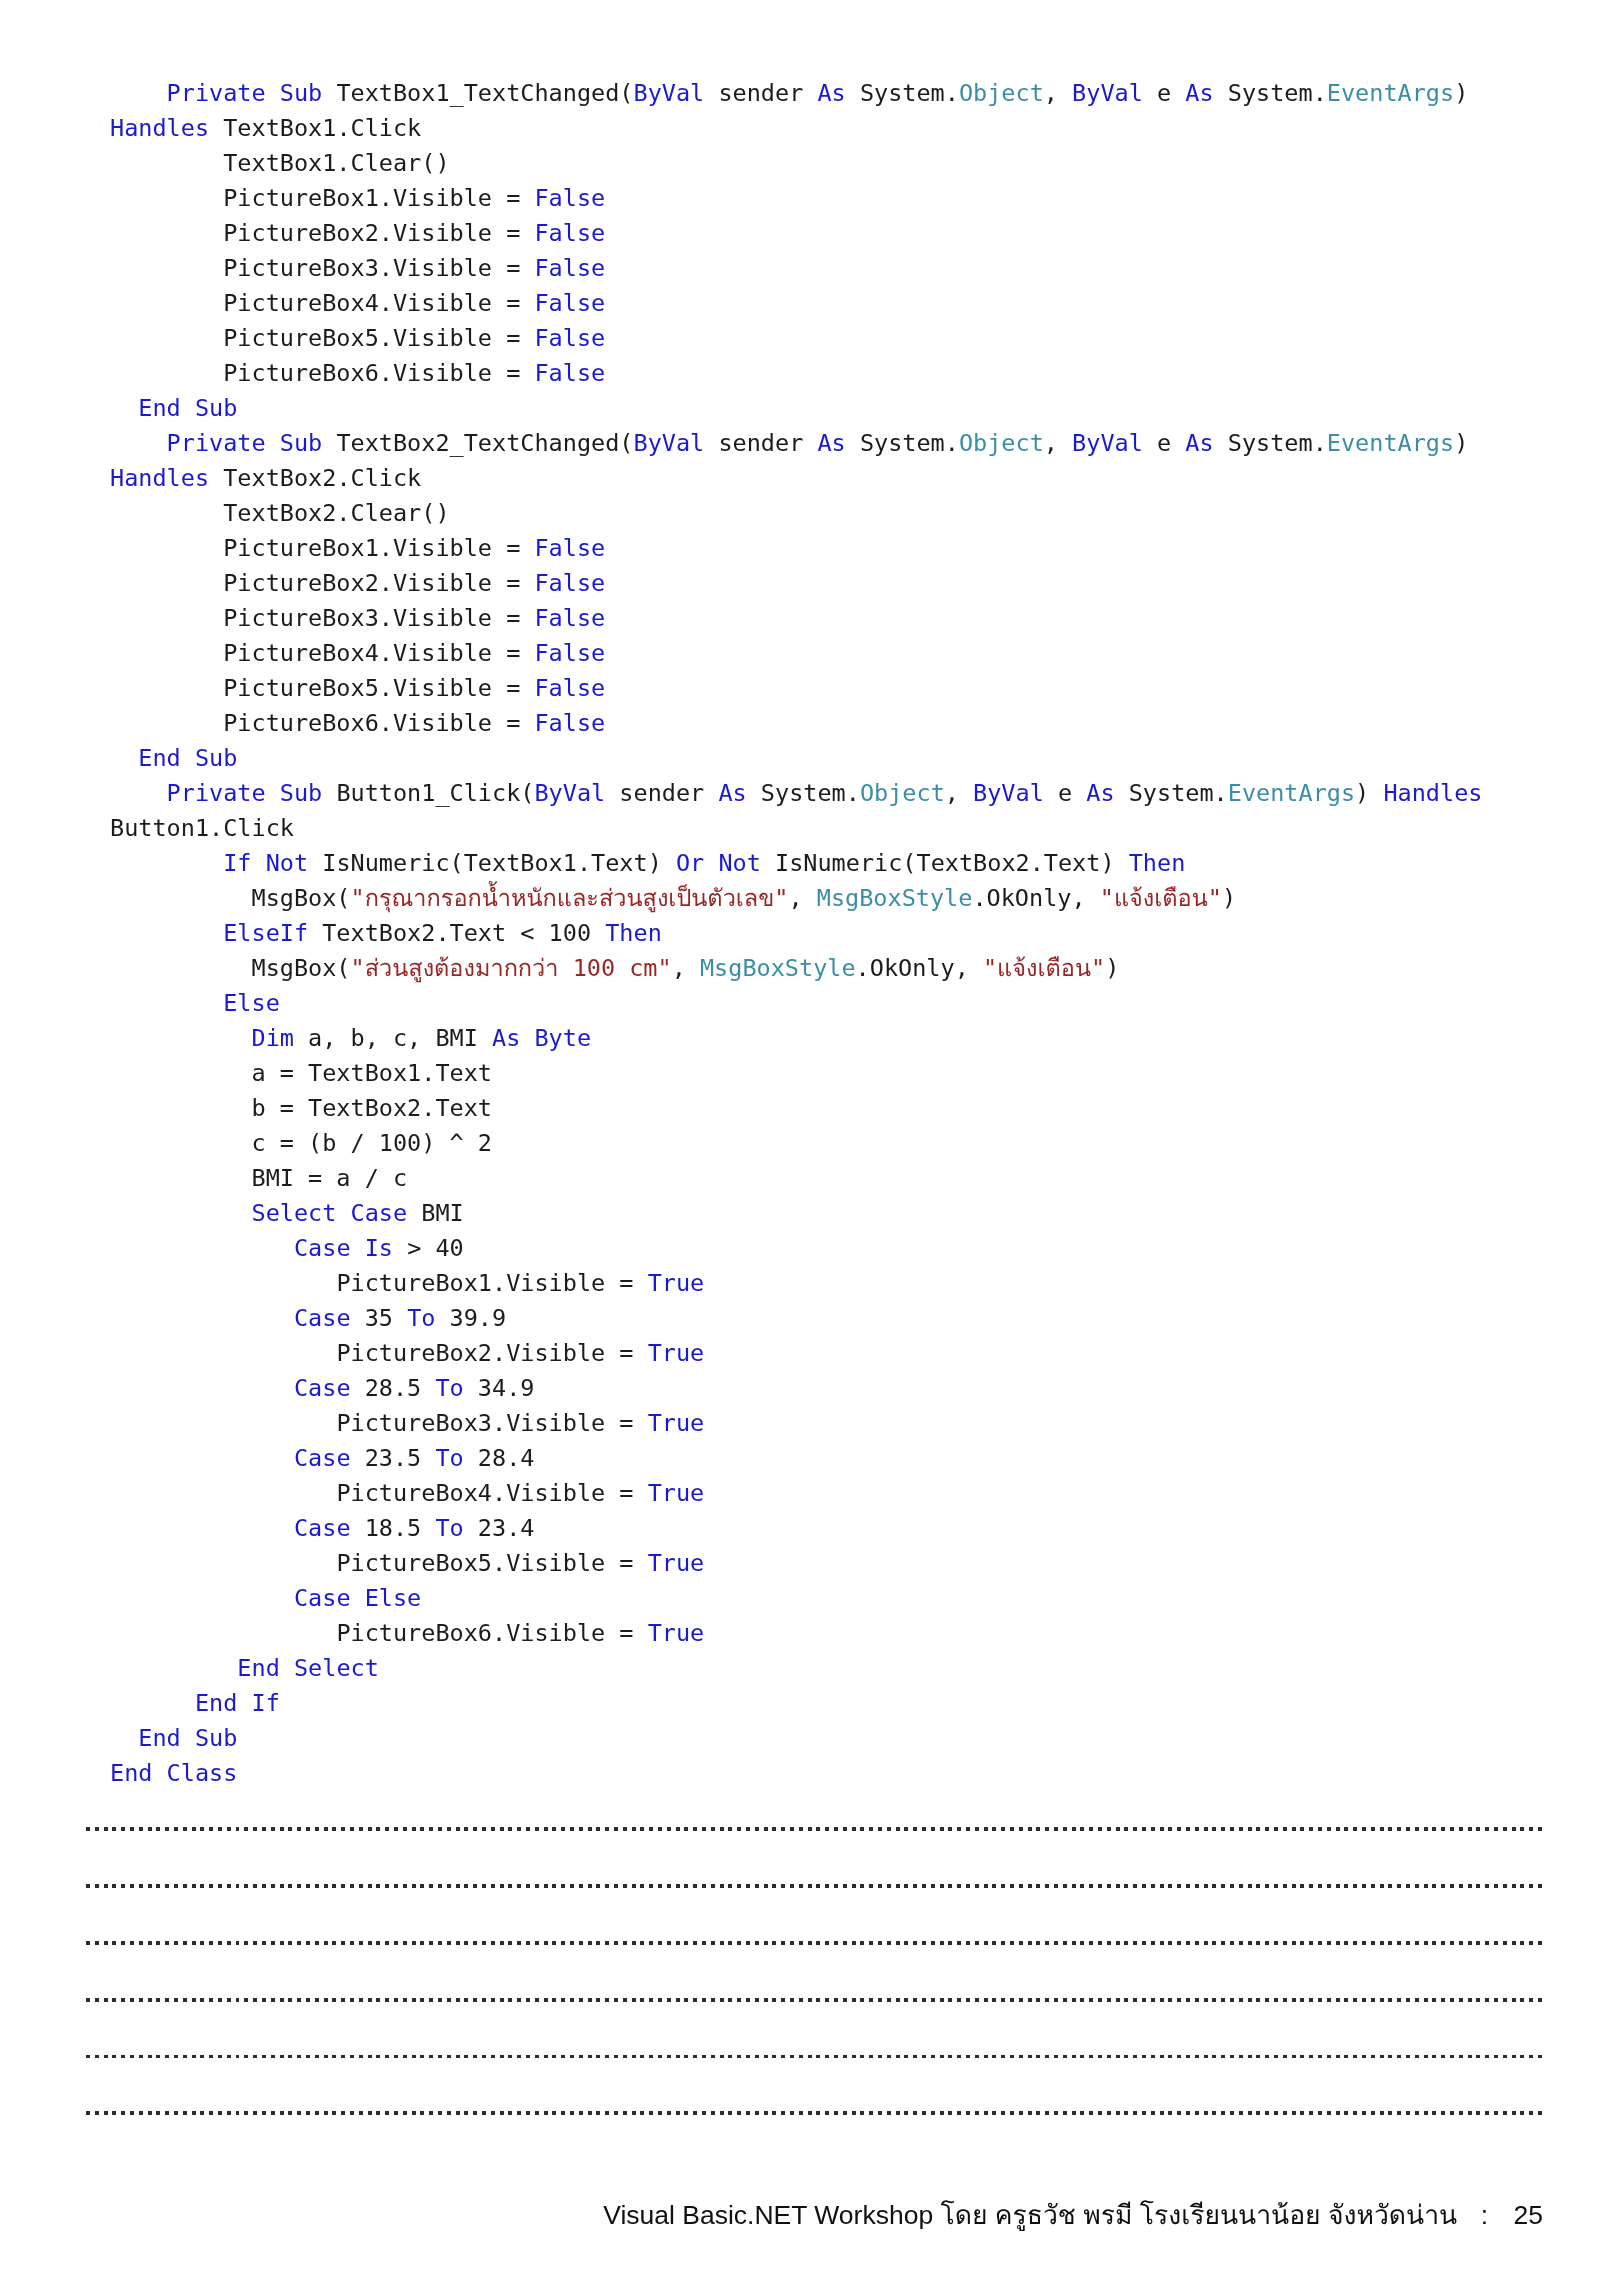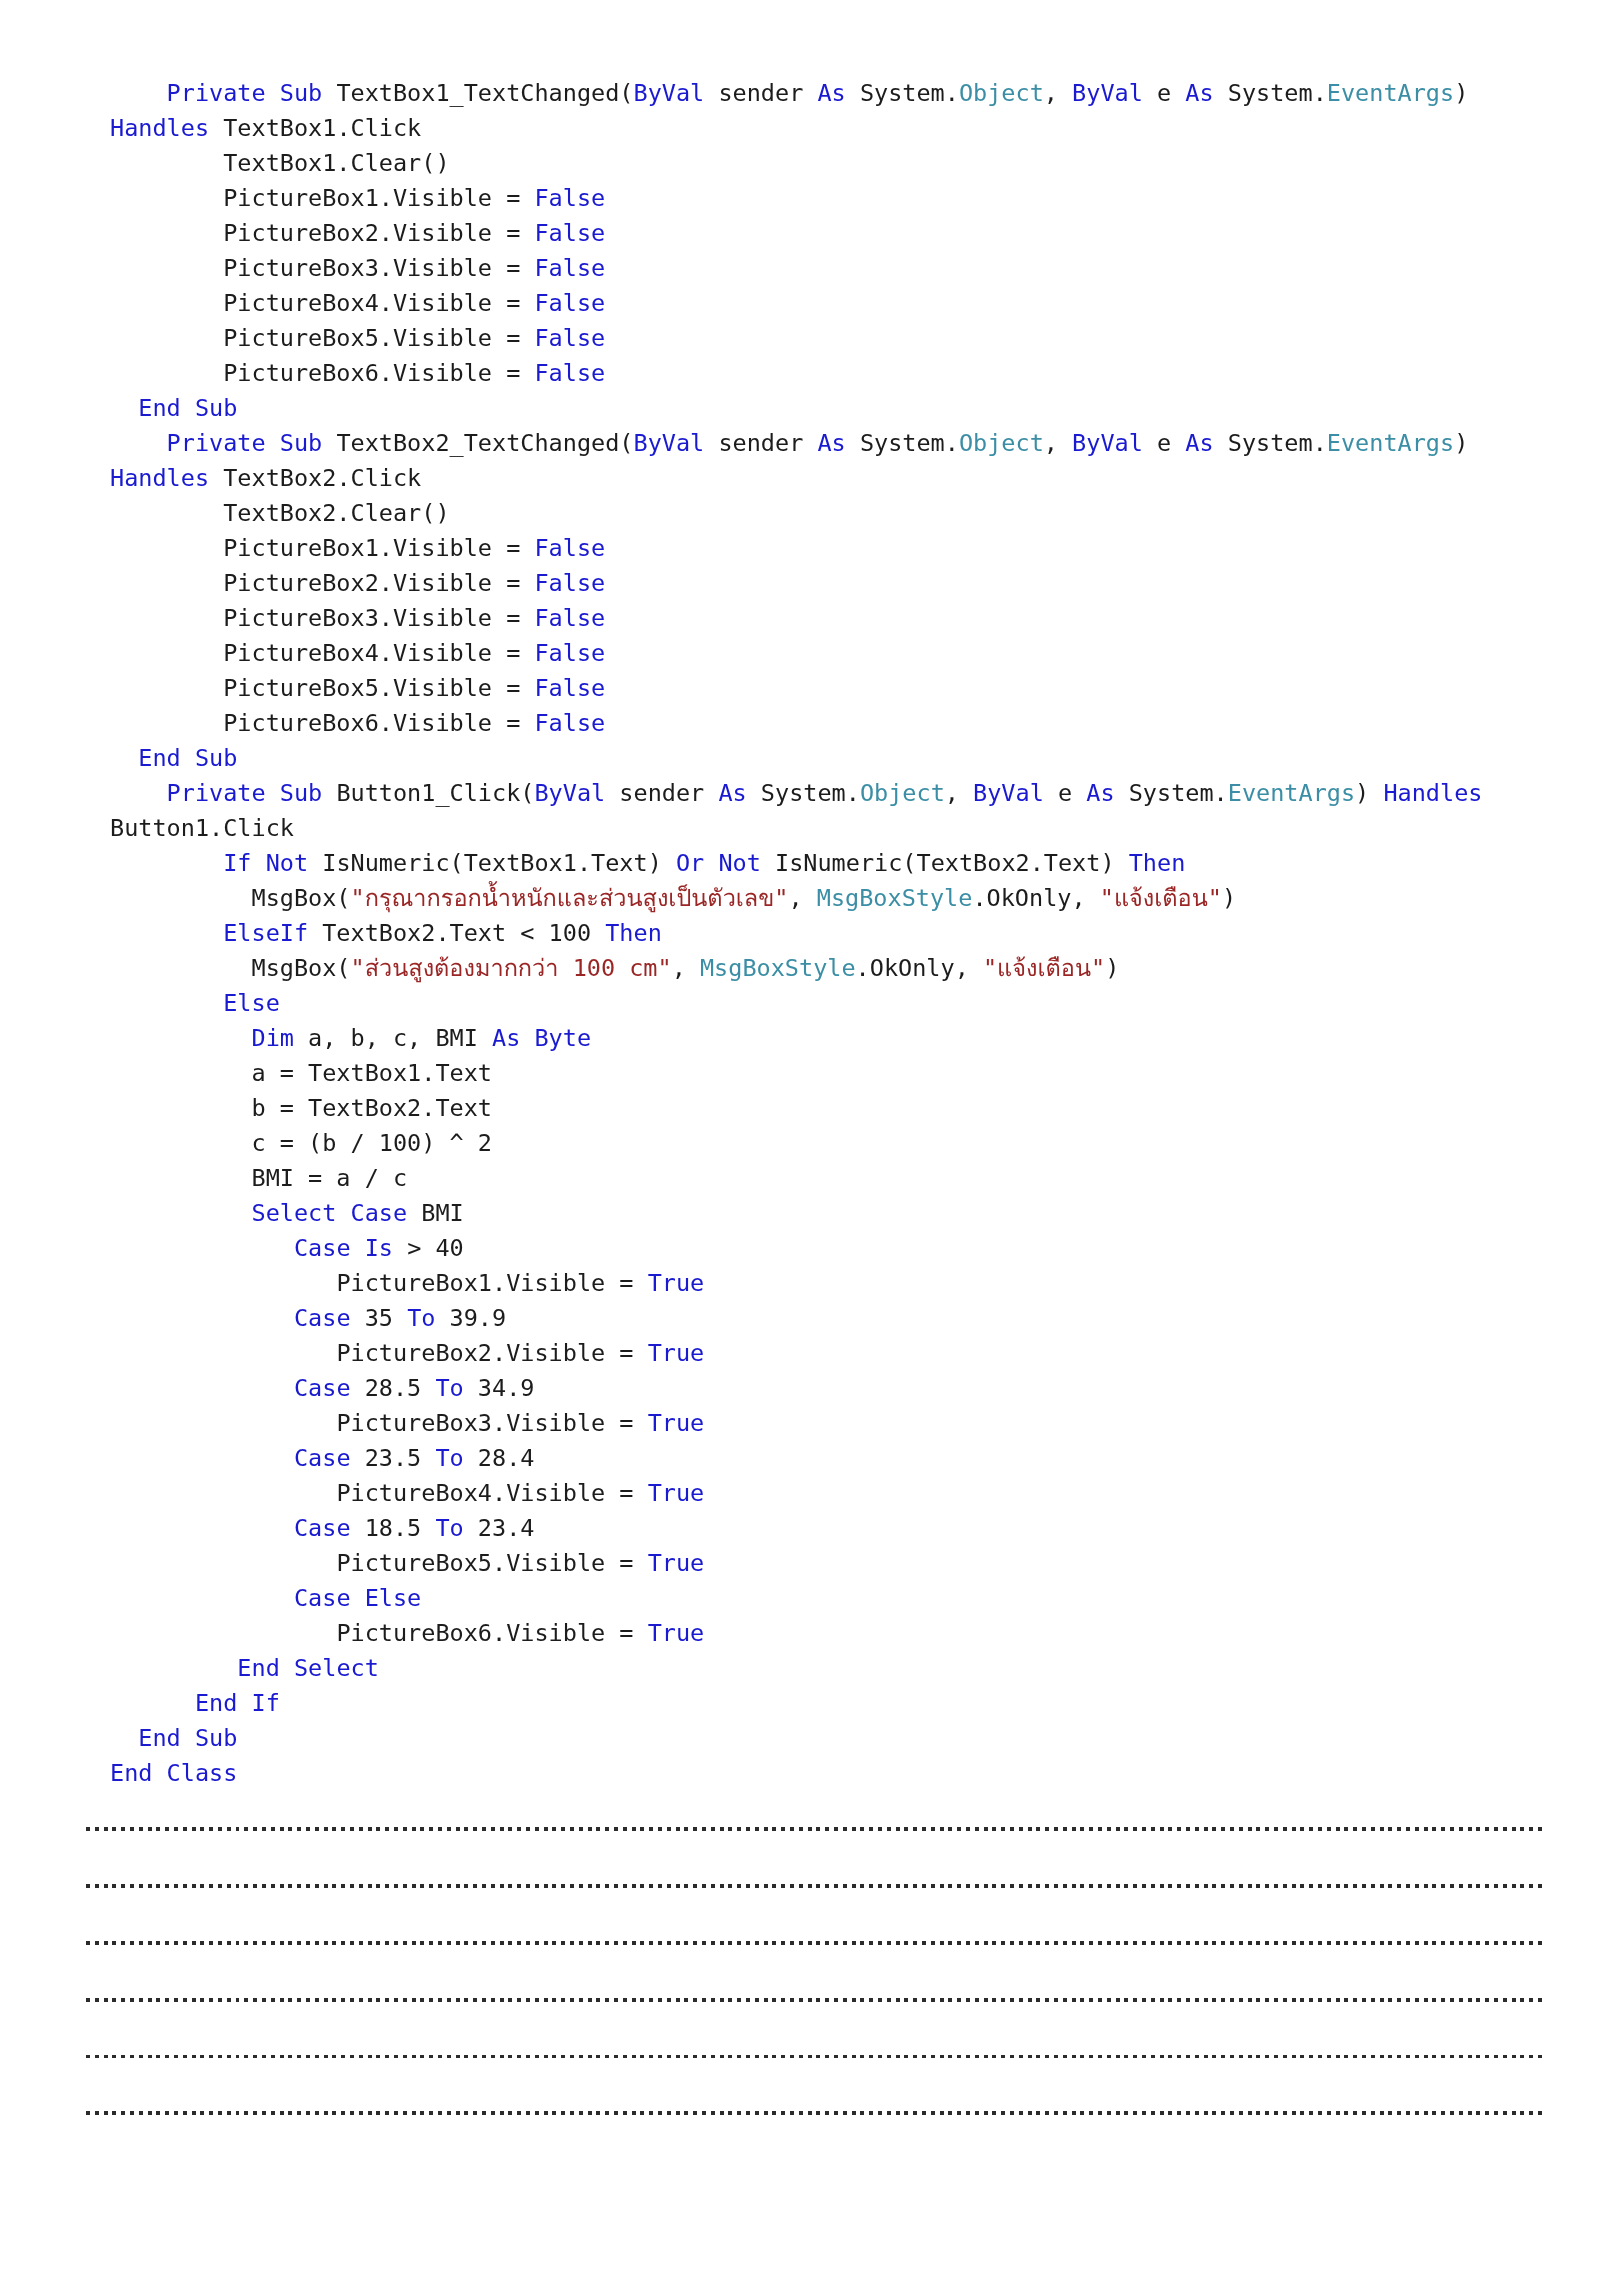--- a/index.html
+++ b/index.html
@@ -31,14 +31,15 @@
 <div class="page">
   <pre class="code" id="code-block"><div class="code-line">    <span class="kw">Private Sub</span><span class="pl"> TextBox1_TextChanged(</span><span class="kw">ByVal</span><span class="pl"> sender </span><span class="kw">As</span><span class="pl"> System.</span><span class="ty">Object</span><span class="pl">, </span><span class="kw">ByVal</span><span class="pl"> e </span><span class="kw">As</span><span class="pl"> System.</span><span class="ty">EventArgs</span><span class="pl">)</span></div><div class="code-line"><span class="kw">Handles</span><span class="pl"> TextBox1.Click</span></div><div class="code-line">        <span class="pl">TextBox1.Clear()</span></div><div class="code-line">        <span class="pl">PictureBox1.Visible = </span><span class="kw">False</span></div><div class="code-line">        <span class="pl">PictureBox2.Visible = </span><span class="kw">False</span></div><div class="code-line">        <span class="pl">PictureBox3.Visible = </span><span class="kw">False</span></div><div class="code-line">        <span class="pl">PictureBox4.Visible = </span><span class="kw">False</span></div><div class="code-line">        <span class="pl">PictureBox5.Visible = </span><span class="kw">False</span></div><div class="code-line">        <span class="pl">PictureBox6.Visible = </span><span class="kw">False</span></div><div class="code-line">  <span class="kw">End Sub</span></div><div class="code-line">    <span class="kw">Private Sub</span><span class="pl"> TextBox2_TextChanged(</span><span class="kw">ByVal</span><span class="pl"> sender </span><span class="kw">As</span><span class="pl"> System.</span><span class="ty">Object</span><span class="pl">, </span><span class="kw">ByVal</span><span class="pl"> e </span><span class="kw">As</span><span class="pl"> System.</span><span class="ty">EventArgs</span><span class="pl">)</span></div><div class="code-line"><span class="kw">Handles</span><span class="pl"> TextBox2.Click</span></div><div class="code-line">        <span class="pl">TextBox2.Clear()</span></div><div class="code-line">        <span class="pl">PictureBox1.Visible = </span><span class="kw">False</span></div><div class="code-line">        <span class="pl">PictureBox2.Visible = </span><span class="kw">False</span></div><div class="code-line">        <span class="pl">PictureBox3.Visible = </span><span class="kw">False</span></div><div class="code-line">        <span class="pl">PictureBox4.Visible = </span><span class="kw">False</span></div><div class="code-line">        <span class="pl">PictureBox5.Visible = </span><span class="kw">False</span></div><div class="code-line">        <span class="pl">PictureBox6.Visible = </span><span class="kw">False</span></div><div class="code-line">  <span class="kw">End Sub</span></div><div class="code-line">    <span class="kw">Private Sub</span><span class="pl"> Button1_Click(</span><span class="kw">ByVal</span><span class="pl"> sender </span><span class="kw">As</span><span class="pl"> System.</span><span class="ty">Object</span><span class="pl">, </span><span class="kw">ByVal</span><span class="pl"> e </span><span class="kw">As</span><span class="pl"> System.</span><span class="ty">EventArgs</span><span class="pl">) </span><span class="kw">Handles</span></div><div class="code-line"><span class="pl">Button1.Click</span></div><div class="code-line">        <span class="kw">If</span><span class="pl"> </span><span class="kw">Not</span><span class="pl"> IsNumeric(TextBox1.Text) </span><span class="kw">Or</span><span class="pl"> </span><span class="kw">Not</span><span class="pl"> IsNumeric(TextBox2.Text) </span><span class="kw">Then</span></div><div class="code-line">          <span class="pl">MsgBox(</span><span class="st">"กรุณากรอกน้ำหนักและส่วนสูงเป็นตัวเลข"</span><span class="pl">, </span><span class="ty">MsgBoxStyle</span><span class="pl">.OkOnly, </span><span class="st">"แจ้งเตือน"</span><span class="pl">)</span></div><div class="code-line">        <span class="kw">ElseIf</span><span class="pl"> TextBox2.Text &lt; 100 </span><span class="kw">Then</span></div><div class="code-line">          <span class="pl">MsgBox(</span><span class="st">"ส่วนสูงต้องมากกว่า 100 cm"</span><span class="pl">, </span><span class="ty">MsgBoxStyle</span><span class="pl">.OkOnly, </span><span class="st">"แจ้งเตือน"</span><span class="pl">)</span></div><div class="code-line">        <span class="kw">Else</span></div><div class="code-line">          <span class="kw">Dim</span><span class="pl"> a, b, c, BMI </span><span class="kw">As Byte</span></div><div class="code-line">          <span class="pl">a = TextBox1.Text</span></div><div class="code-line">          <span class="pl">b = TextBox2.Text</span></div><div class="code-line">          <span class="pl">c = (b / 100) ^ 2</span></div><div class="code-line">          <span class="pl">BMI = a / c</span></div><div class="code-line">          <span class="kw">Select Case</span><span class="pl"> BMI</span></div><div class="code-line">             <span class="kw">Case Is</span><span class="pl"> &gt; 40</span></div><div class="code-line">                <span class="pl">PictureBox1.Visible = </span><span class="kw">True</span></div><div class="code-line">             <span class="kw">Case</span><span class="pl"> 35 </span><span class="kw">To</span><span class="pl"> 39.9</span></div><div class="code-line">                <span class="pl">PictureBox2.Visible = </span><span class="kw">True</span></div><div class="code-line">             <span class="kw">Case</span><span class="pl"> 28.5 </span><span class="kw">To</span><span class="pl"> 34.9</span></div><div class="code-line">                <span class="pl">PictureBox3.Visible = </span><span class="kw">True</span></div><div class="code-line">             <span class="kw">Case</span><span class="pl"> 23.5 </span><span class="kw">To</span><span class="pl"> 28.4</span></div><div class="code-line">                <span class="pl">PictureBox4.Visible = </span><span class="kw">True</span></div><div class="code-line">             <span class="kw">Case</span><span class="pl"> 18.5 </span><span class="kw">To</span><span class="pl"> 23.4</span></div><div class="code-line">                <span class="pl">PictureBox5.Visible = </span><span class="kw">True</span></div><div class="code-line">             <span class="kw">Case Else</span></div><div class="code-line">                <span class="pl">PictureBox6.Visible = </span><span class="kw">True</span></div><div class="code-line">         <span class="kw">End Select</span></div><div class="code-line">      <span class="kw">End If</span></div><div class="code-line">  <span class="kw">End Sub</span></div><div class="code-line"><span class="kw">End Class</span></div></pre>
   <div class="answers" id="answer-lines">
       <div class="dotted-line"></div>
       <div class="dotted-line"></div>
       <div class="dotted-line"></div>
       <div class="dotted-line"></div>
       <div class="dotted-line"></div>
       <div class="dotted-line"></div>
     </div>
+  <div class="footer"><span>Visual Basic.NET Workshop โดย ครูธวัช พรมี โรงเรียนนาน้อย จังหวัดน่าน</span><span class="sep">:</span><span class="pagenum">25</span></div>
 </div>
 
 
 </body></html>

